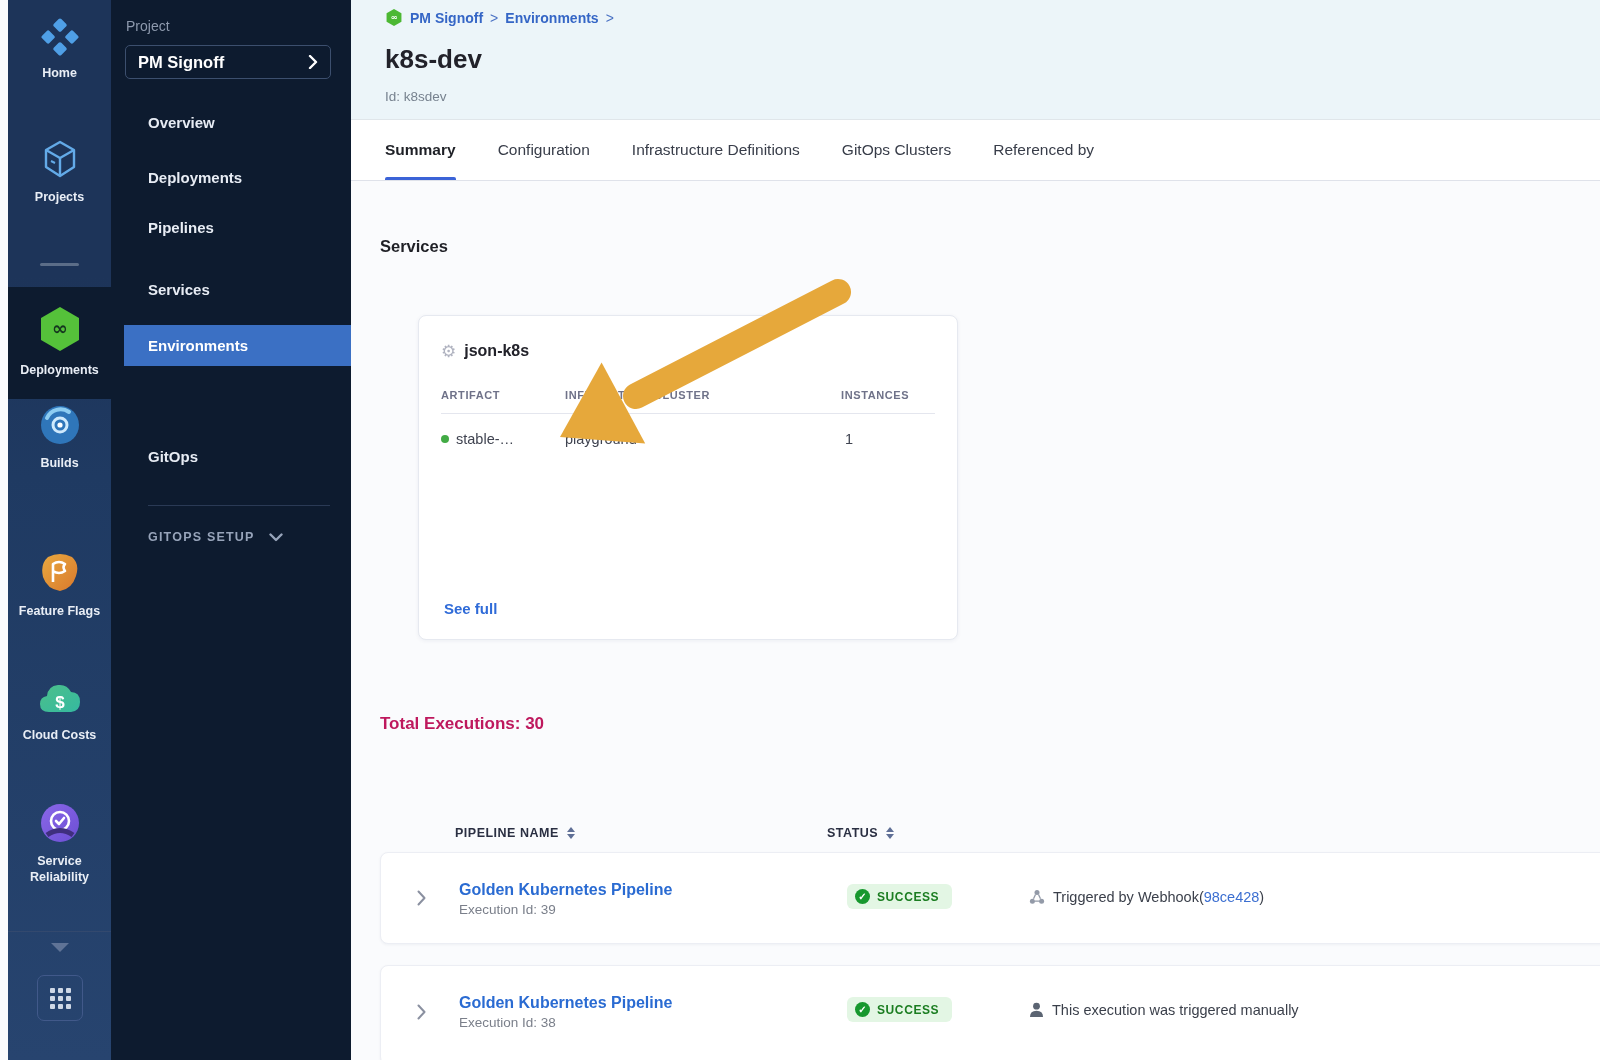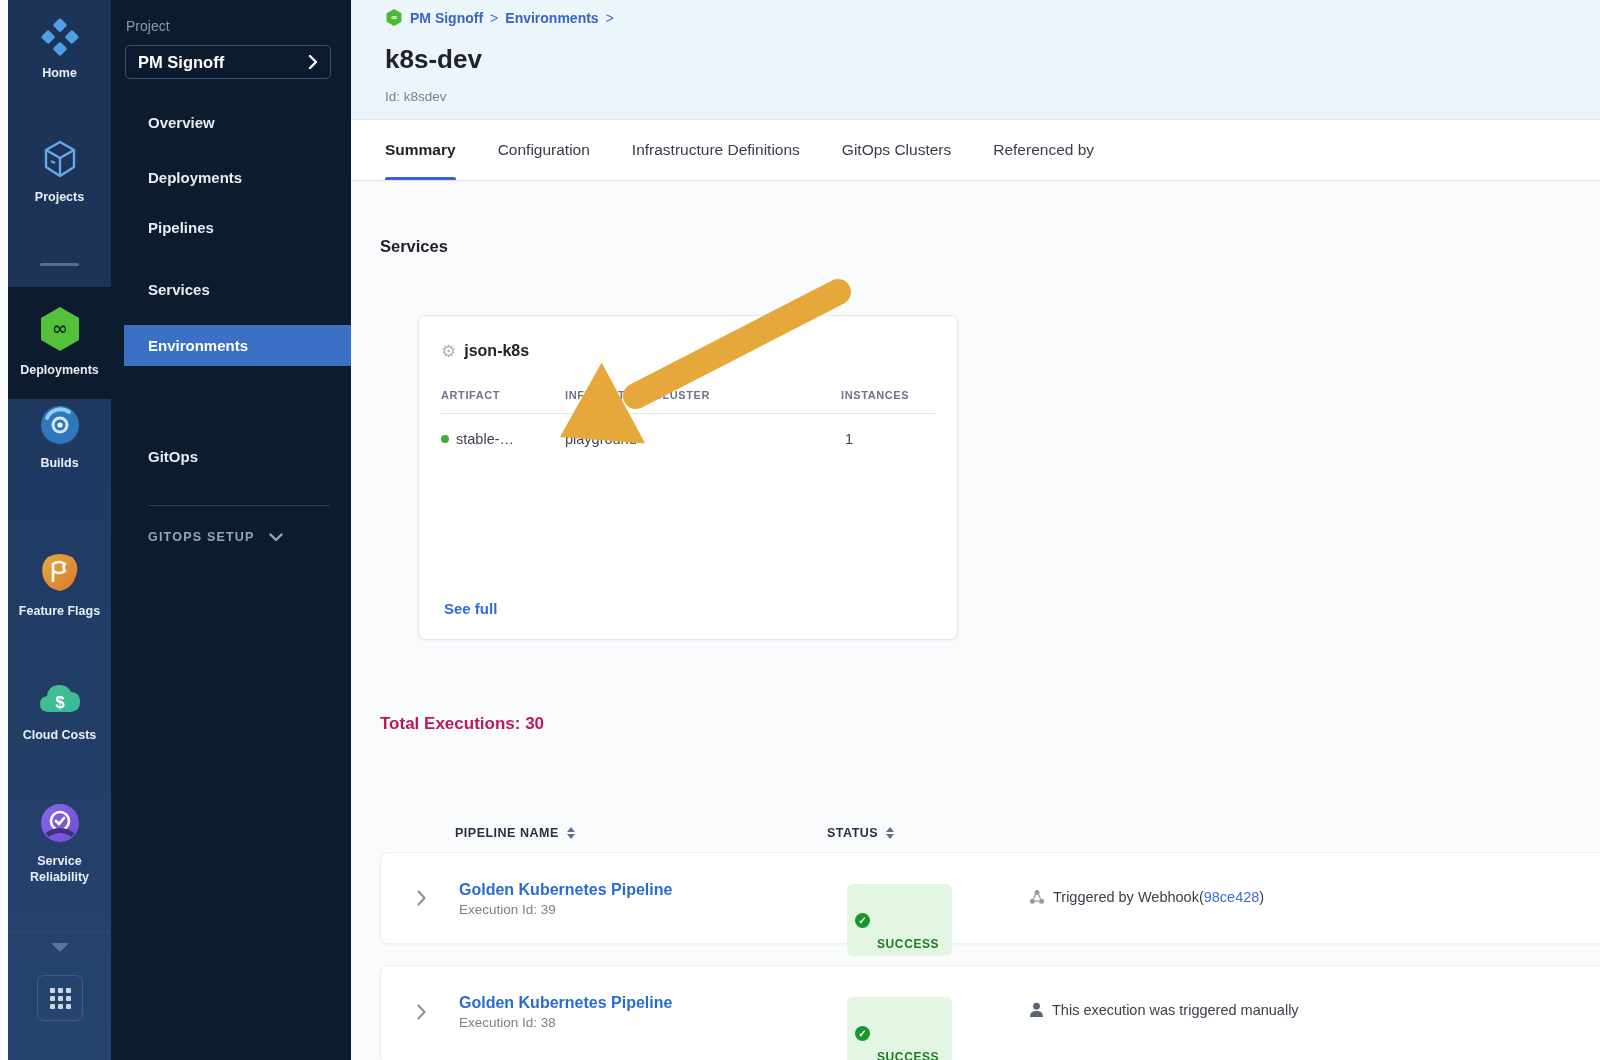--- a/index.html
+++ b/index.html
@@ -148,21 +148,21 @@
     color:#2a6bd2; cursor:pointer; }
   .exec-id { position:absolute; left:78px; top:49px; font-size:13.5px; color:#7a7f8a; }
   .badge {
     position:absolute; left:466px; top:31px; display:flex; align-items:center; gap:7px;
     background:#e3f6e4; border-radius:6px; padding:5px 13px 5px 8px;
   }
   .badge .bchk {
     width:15px; height:15px; border-radius:50%; background:#17982e; color:#fff;
     font-size:10px; font-weight:700; display:flex; align-items:center; justify-content:center;
   }
-  .badge .btxt { font-size:12px; font-weight:700; letter-spacing:.6px; color:#1b7d21;margin-top:48px; }
+  .badge .btxt { font-size:12px; font-weight:700; letter-spacing:.6px; color:#1b7d21; }
   .trigger { position:absolute; left:648px; top:36px; display:flex; align-items:center; gap:8px;
     font-size:14.5px; color:#3a3f4a; white-space:nowrap; }
   .trigger .tlink { color:#3c6fd1; cursor:pointer; }
 
   
   .arrow-overlay { position:absolute; inset:0; z-index:60; pointer-events:none; }
 
   svg.ic { display:block; }
 </style>
 </head>

